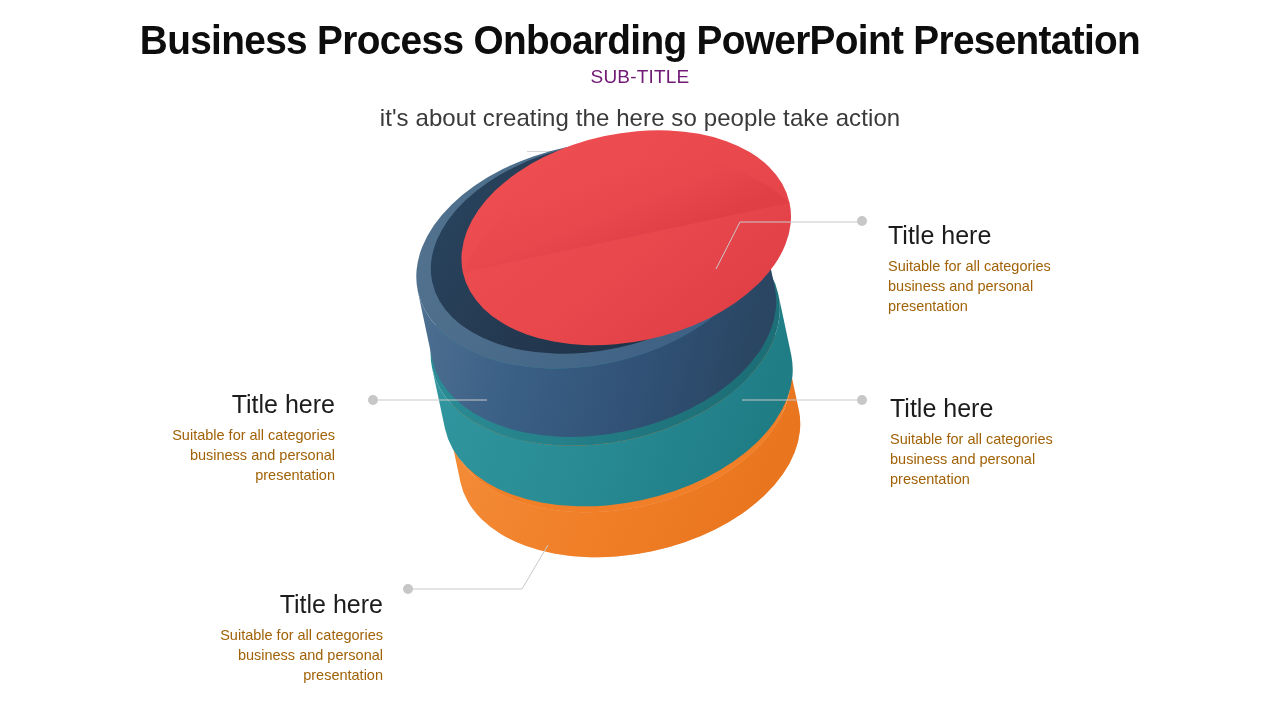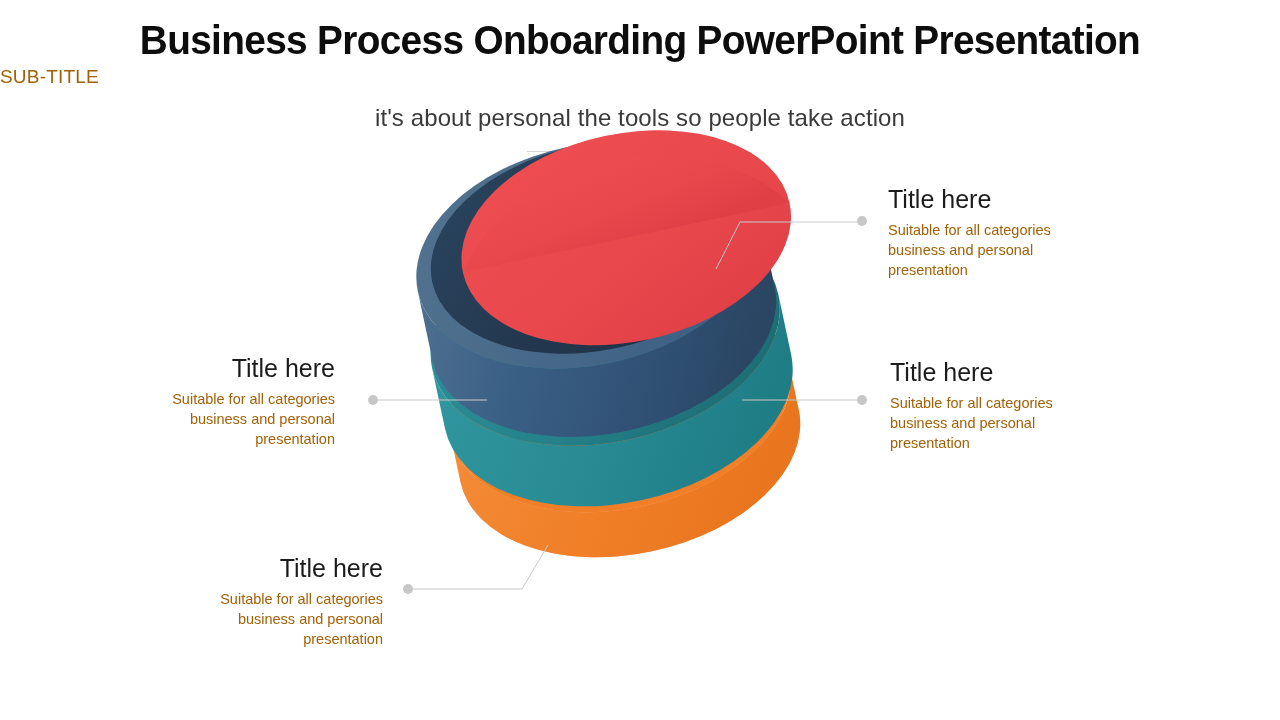--- a/index.html
+++ b/index.html
@@ -36,25 +36,25 @@
     color: #0d0d0d;
     white-space: nowrap;
     transform: scaleX(0.97);
   }
 
   .sub-title {
     position: absolute;
     top: 66px;
     left: 0;
     width: 1280px;
-    text-align: left;
+    text-align: center;
     font-size: 19px;
     font-weight: 400;
     letter-spacing: 0.2px;
-    color: #a16207;
+    color: #701a75;
   }
 
   .tagline {
     position: absolute;
     top: 104px;
     left: 0;
     width: 1280px;
     text-align: center;
     font-size: 24px;
     font-weight: 300;
@@ -75,20 +75,21 @@
   .callout {
     position: absolute;
     width: 200px;
   }
   .callout .c-title {
     font-size: 25px;
     font-weight: 400;
     color: #1c1c1c;
     line-height: 1.1;
     margin-bottom: 6px;
+    margin-top: 36px;
   }
   .callout .c-body {
     font-size: 14.5px;
     font-weight: 300;
     line-height: 1.38;
     color: #a16207;
   }
   .callout.align-right { text-align: right; }
   .callout.align-left  { text-align: left; }
 
@@ -109,21 +110,21 @@
 </style>
 </head>
 <body>
 
 <div class="slide">
 
   <div class="main-title">Business Process Onboarding PowerPoint Presentation</div>
 
   <div class="sub-title">SUB-TITLE</div>
 
-  <div class="tagline">it's about personal the tools so people take action</div>
+  <div class="tagline">it's about creating the here so people take action</div>
 
   <div class="divider"></div>
 
   <svg id="graphic" viewBox="0 0 1280 720">
     <defs>
       <linearGradient id="gRed" x1="0" y1="0" x2="0.75" y2="1">
         <stop offset="0%" stop-color="#ef4f53"></stop>
         <stop offset="65%" stop-color="#e8474c"></stop>
         <stop offset="100%" stop-color="#e03f46"></stop>
       </linearGradient>

